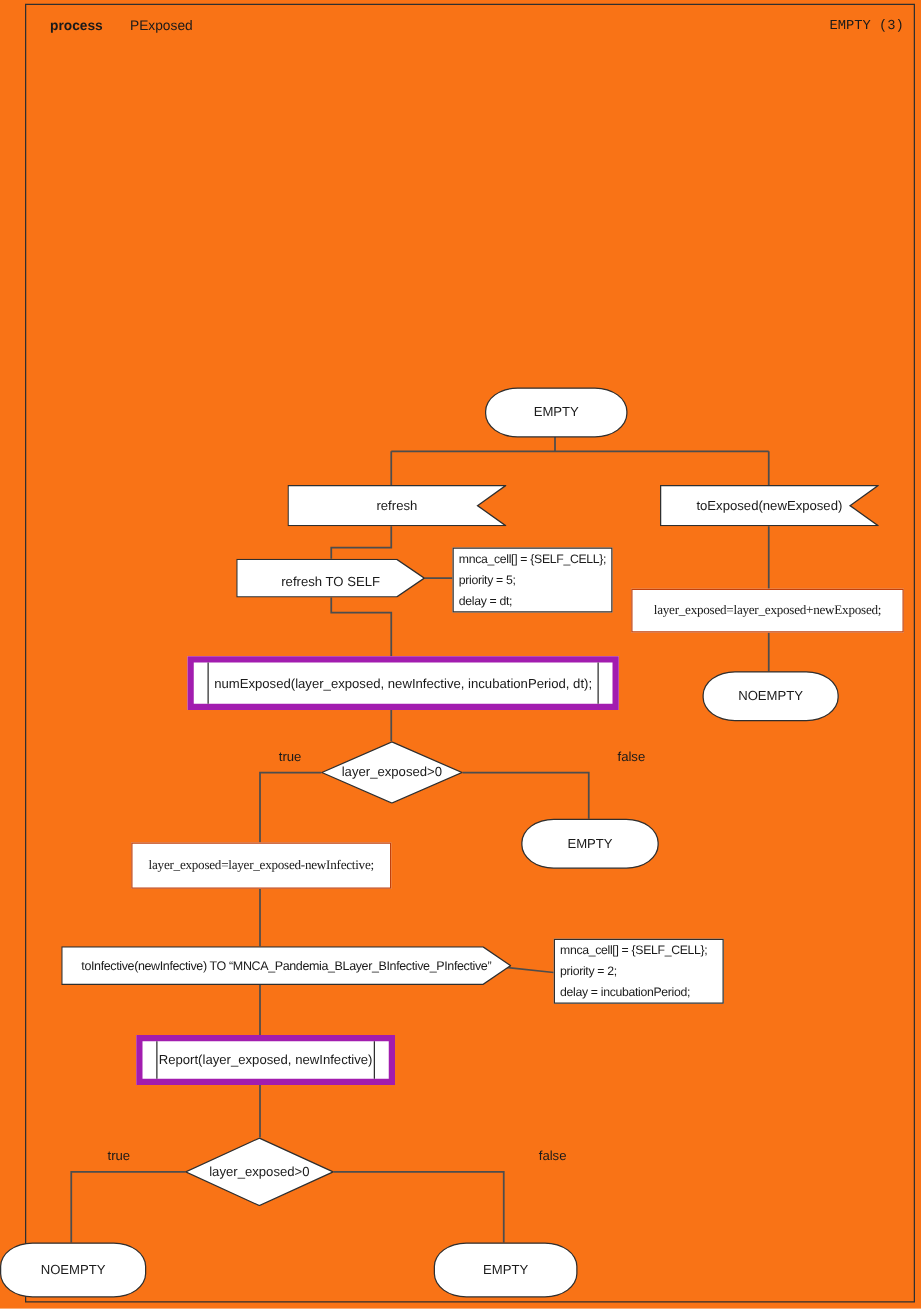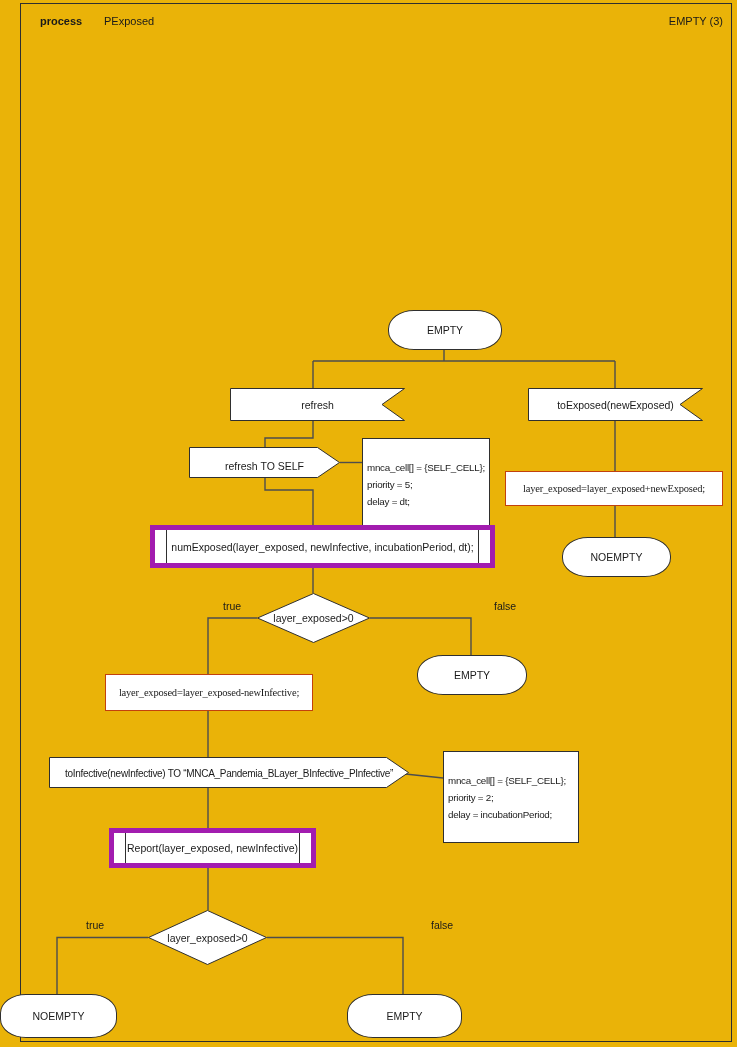--- a/index.html
+++ b/index.html
@@ -1,17 +1,17 @@
 <!DOCTYPE html>
 <html><head>
 <meta charset="utf-8">
 <style>
   html,body{margin:0;padding:0;background:#ffffff;}
   .canvas{
-    position:relative;width:737px;height:1047px;background:#eab308;
+    position:relative;width:737px;height:1047px;background:#f97316;
     font-family:"Liberation Sans",sans-serif;color:#1a1a1a;overflow:hidden;
   }
   .frame{position:absolute;left:20px;top:3px;width:710px;height:1037px;border:1px solid #2f2f2f;}
   .hdr{position:absolute;font-size:11px;white-space:nowrap;}
   .hdr.bold{font-weight:bold;}
   .hdr.right{text-align:right;}
 
   .lines{position:absolute;left:0;top:0;width:737px;height:1047px;z-index:1;pointer-events:none;}
   .lines path{fill:none;stroke:#4d4d4d;stroke-width:1.4;}
 
@@ -22,35 +22,35 @@
   .task{background:#ffffff;border:1px solid #c2410c;font-family:Liberation Serif, serif;}
   .proc{background:#ffffff;border:5px solid #a21caf;}
   .proc::before,.proc::after{content:"";position:absolute;top:0;bottom:0;width:0;border-left:1px solid #2f2f2f;}
   .proc::before{left:11px;}
   .proc::after{right:11px;}
 
   .nsvg svg{position:absolute;left:0;top:0;}
   .nsvg polygon{fill:#ffffff;stroke:#2f2f2f;stroke-width:1;}
 
   .comment{background:#ffffff;border:1px solid #2f2f2f;font-size:9.8px;letter-spacing:-0.25px;
-           line-height:17px;padding:20px 4px;white-space:nowrap;}
+           line-height:17px;padding:0 4px;white-space:nowrap;}
   .guard{position:absolute;z-index:2;font-size:10.5px;white-space:nowrap;margin-left:37px;}
   .xtight{font-size:10px;letter-spacing:-0.3px;}
   .tight{letter-spacing:-0.2px;}
 </style>
 </head>
 <body>
 
 <div class="canvas">
 
   <div class="frame"></div>
 
   <div class="hdr bold" style="left:40px;top:15px;">process</div>
   <div class="hdr" style="left:104px;top:15px;">PExposed</div>
-  <div class="hdr right" style="right:14px;top:15px;">EMPTY (3)</div>
+  <div class="hdr right" style="right:14px;top:15px;font-family:Liberation Mono, monospace;">EMPTY (3)</div>
 
   <div>
     <svg class="lines" viewBox="0 0 737 1047">
       <path d="M444,348 V361"></path>
       <path d="M313,361 H615"></path>
       <path d="M313,361 V388"></path>
       <path d="M615,361 V388"></path>
       <path d="M313,421 V438 H265 V447"></path>
       <path d="M265,478 V490 H313 V525"></path>
       <path d="M340,462.5 H362"></path>

